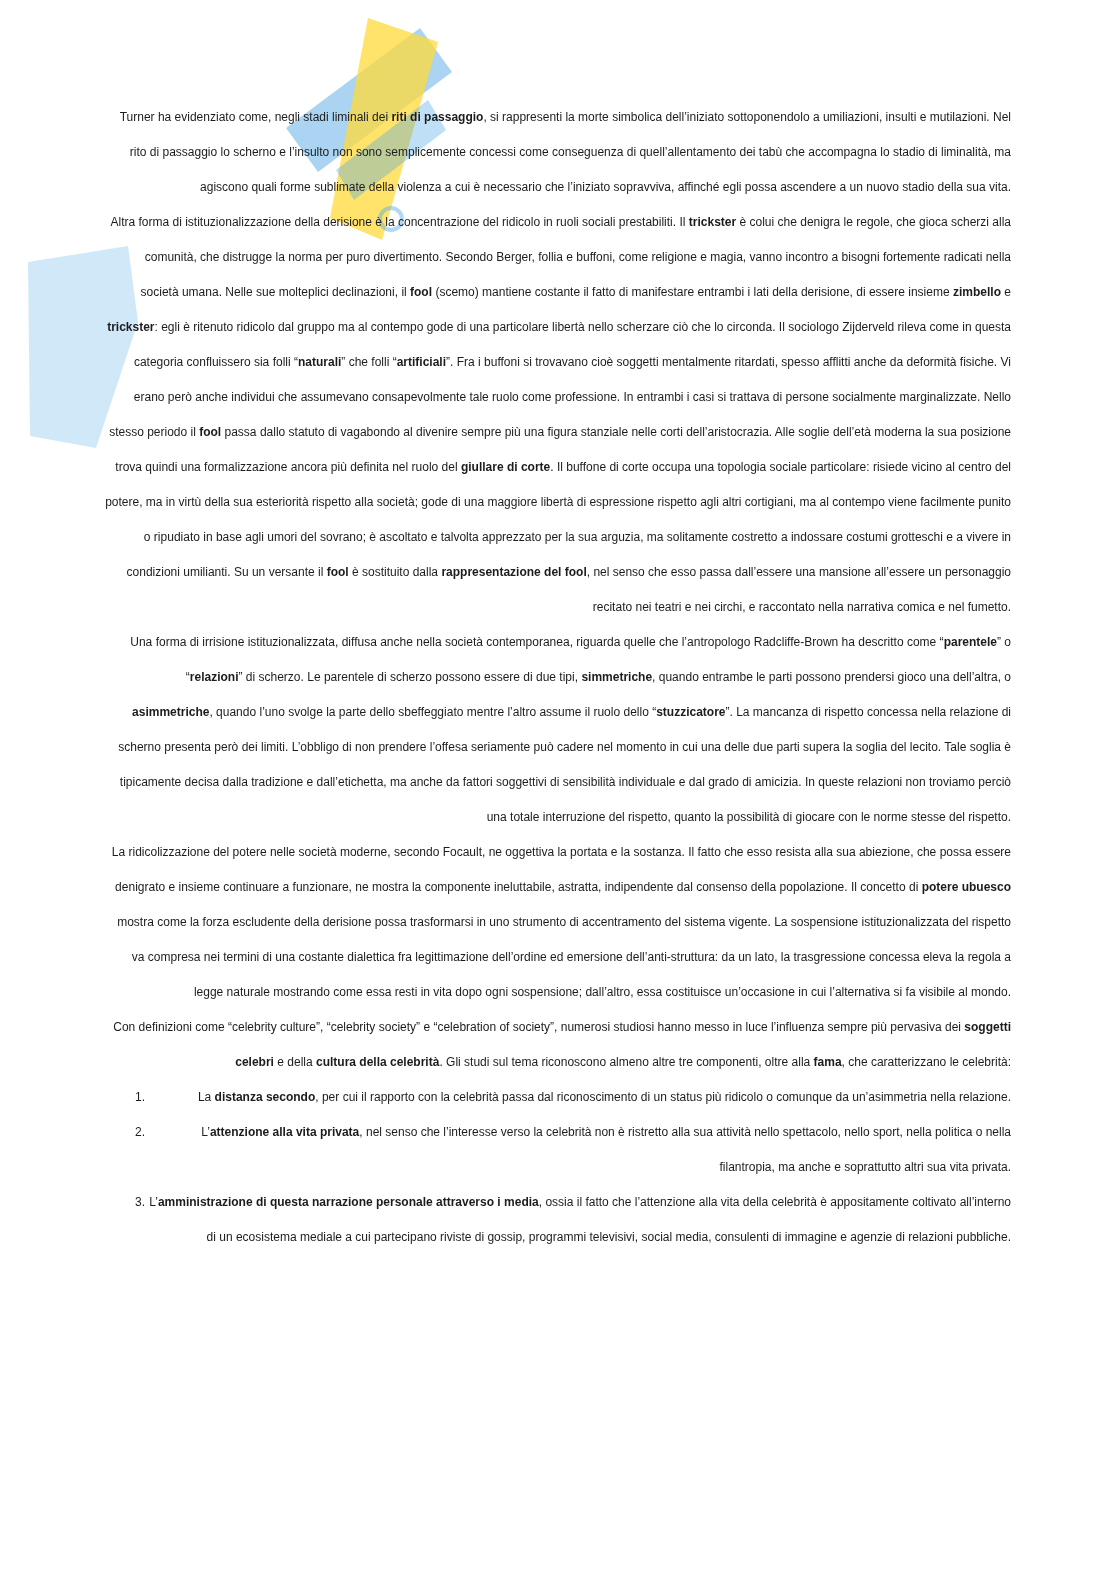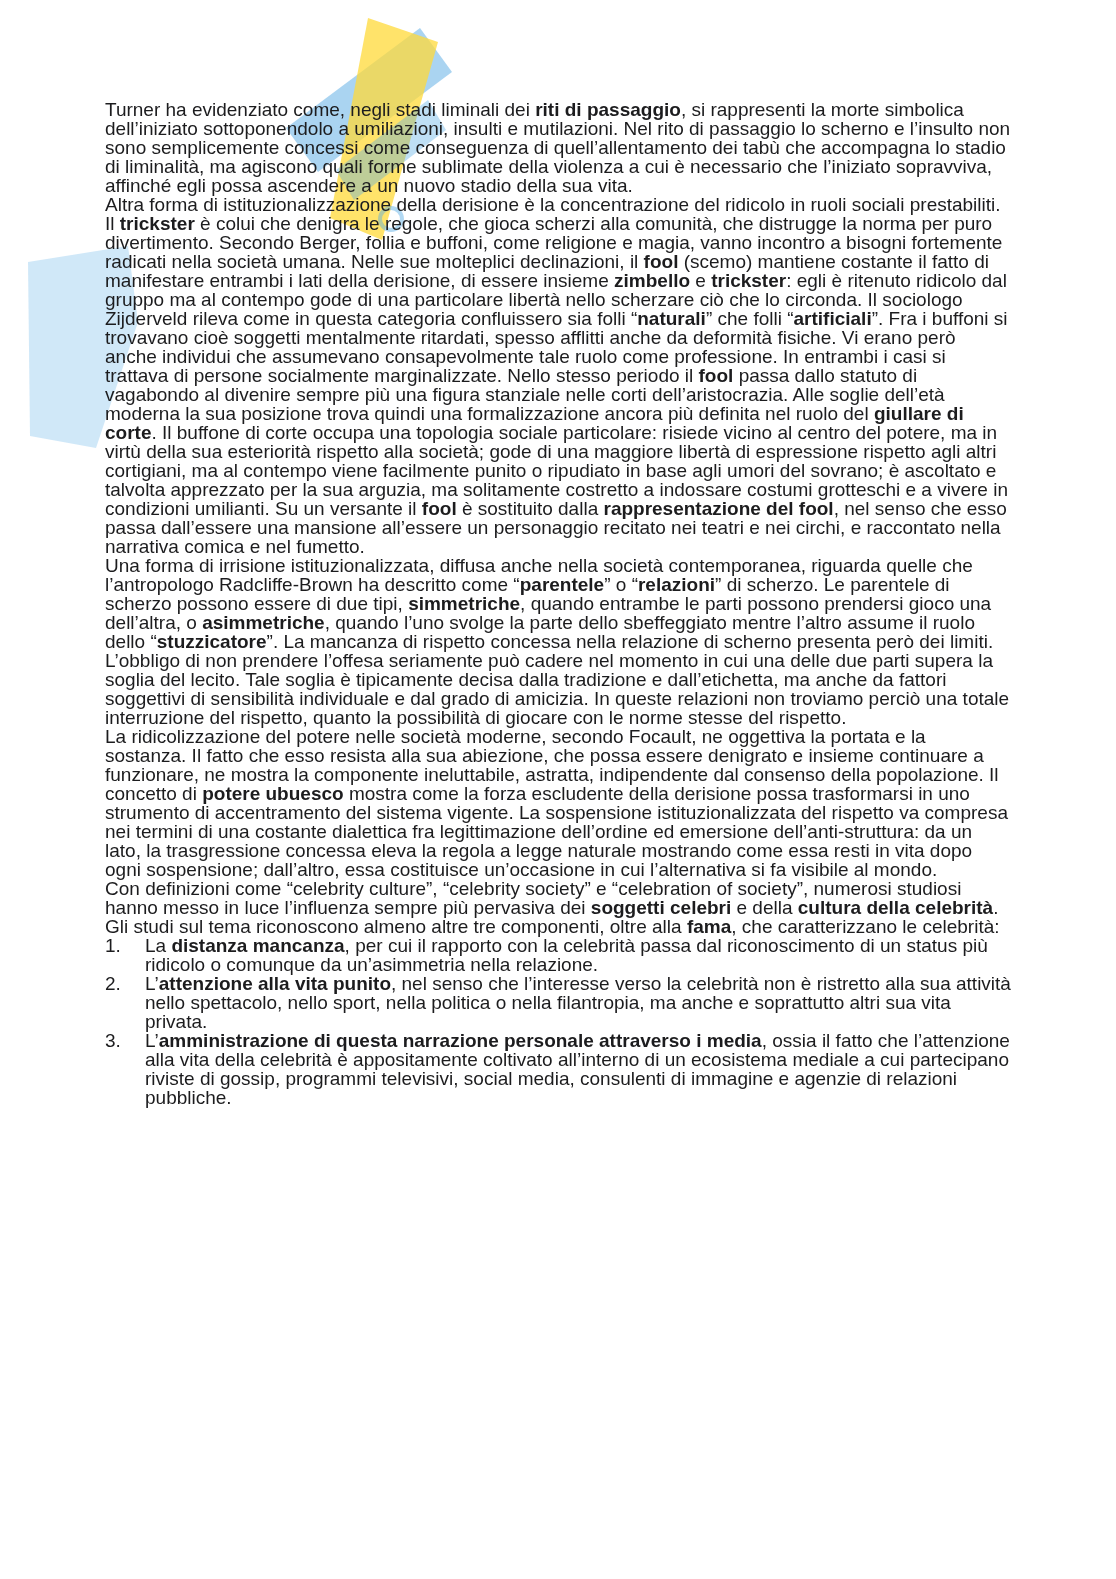--- a/index.html
+++ b/index.html
@@ -19,24 +19,24 @@
     height: 520px;
     z-index: 0;
     pointer-events: none;
   }
   .content {
     position: absolute;
     left: 105px;
     top: 100px;
     width: 906px;
     z-index: 1;
-    font-size: 19px;
-    line-height: 19px;
+    font-size: 12px;
+    line-height: 35px;
     letter-spacing: 0px;
-    text-align: left;
+    text-align: right;
   }
   .block { margin: 0; }
   .run { }
   .b { font-weight: 700; }
   .li { display: flex; }
   .li-num { flex: 0 0 40px; }
   .li-body { flex: 1 1 auto; }
 </style>
 </head>
 <body>
@@ -50,23 +50,23 @@
 </svg>
 
 <div class="content" style="color: rgb(28, 28, 30); background: transparent;">
     <div class="block p"><span class="run">Turner ha evidenziato come, negli stadi liminali dei </span><span class="run b">riti di passaggio</span><span class="run">, si rappresenti la morte simbolica dell’iniziato sottoponendolo a umiliazioni, insulti e mutilazioni. Nel rito di passaggio lo scherno e l’insulto non sono semplicemente concessi come conseguenza di quell’allentamento dei tabù che accompagna lo stadio di liminalità, ma agiscono quali forme sublimate della violenza a cui è necessario che l’iniziato sopravviva, affinché egli possa ascendere a un nuovo stadio della sua vita.</span></div>
     <div class="block p"><span class="run">Altra forma di istituzionalizzazione della derisione è la concentrazione del ridicolo in ruoli sociali prestabiliti. Il </span><span class="run b">trickster</span><span class="run"> è colui che denigra le regole, che gioca scherzi alla comunità, che distrugge la norma per puro divertimento. Secondo Berger, follia e buffoni, come religione e magia, vanno incontro a bisogni fortemente radicati nella società umana. Nelle sue molteplici declinazioni, il </span><span class="run b">fool</span><span class="run"> (scemo) mantiene costante il fatto di manifestare entrambi i lati della derisione, di essere insieme </span><span class="run b">zimbello</span><span class="run"> e </span><span class="run b">trickster</span><span class="run">: egli è ritenuto ridicolo dal gruppo ma al contempo gode di una particolare libertà nello scherzare ciò che lo circonda. Il sociologo Zijderveld rileva come in questa categoria confluissero sia folli “</span><span class="run b">naturali</span><span class="run">” che folli “</span><span class="run b">artificiali</span><span class="run">”. Fra i buffoni si trovavano cioè soggetti mentalmente ritardati, spesso afflitti anche da deformità fisiche. Vi erano però anche individui che assumevano consapevolmente tale ruolo come professione. In entrambi i casi si trattava di persone socialmente marginalizzate. Nello stesso periodo il </span><span class="run b">fool</span><span class="run"> passa dallo statuto di vagabondo al divenire sempre più una figura stanziale nelle corti dell’aristocrazia. Alle soglie dell’età moderna la sua posizione trova quindi una formalizzazione ancora più definita nel ruolo del </span><span class="run b">giullare di corte</span><span class="run">. Il buffone di corte occupa una topologia sociale particolare: risiede vicino al centro del potere, ma in virtù della sua esteriorità rispetto alla società; gode di una maggiore libertà di espressione rispetto agli altri cortigiani, ma al contempo viene facilmente punito o ripudiato in base agli umori del sovrano; è ascoltato e talvolta apprezzato per la sua arguzia, ma solitamente costretto a indossare costumi grotteschi e a vivere in condizioni umilianti. Su un versante il </span><span class="run b">fool</span><span class="run"> è sostituito dalla </span><span class="run b">rappresentazione del fool</span><span class="run">, nel senso che esso passa dall’essere una mansione all’essere un personaggio recitato nei teatri e nei circhi, e raccontato nella narrativa comica e nel fumetto.</span></div>
     <div class="block p"><span class="run">Una forma di irrisione istituzionalizzata, diffusa anche nella società contemporanea, riguarda quelle che l’antropologo Radcliffe-Brown ha descritto come “</span><span class="run b">parentele</span><span class="run">” o “</span><span class="run b">relazioni</span><span class="run">” di scherzo. Le parentele di scherzo possono essere di due tipi, </span><span class="run b">simmetriche</span><span class="run">, quando entrambe le parti possono prendersi gioco una dell’altra, o </span><span class="run b">asimmetriche</span><span class="run">, quando l’uno svolge la parte dello sbeffeggiato mentre l’altro assume il ruolo dello “</span><span class="run b">stuzzicatore</span><span class="run">”. La mancanza di rispetto concessa nella relazione di scherno presenta però dei limiti. L’obbligo di non prendere l’offesa seriamente può cadere nel momento in cui una delle due parti supera la soglia del lecito. Tale soglia è tipicamente decisa dalla tradizione e dall’etichetta, ma anche da fattori soggettivi di sensibilità individuale e dal grado di amicizia. In queste relazioni non troviamo perciò una totale interruzione del rispetto, quanto la possibilità di giocare con le norme stesse del rispetto.</span></div>
     <div class="block p"><span class="run">La ridicolizzazione del potere nelle società moderne, secondo Focault, ne oggettiva la portata e la sostanza. Il fatto che esso resista alla sua abiezione, che possa essere denigrato e insieme continuare a funzionare, ne mostra la componente ineluttabile, astratta, indipendente dal consenso della popolazione. Il concetto di </span><span class="run b">potere ubuesco</span><span class="run"> mostra come la forza escludente della derisione possa trasformarsi in uno strumento di accentramento del sistema vigente. La sospensione istituzionalizzata del rispetto va compresa nei termini di una costante dialettica fra legittimazione dell’ordine ed emersione dell’anti-struttura: da un lato, la trasgressione concessa eleva la regola a legge naturale mostrando come essa resti in vita dopo ogni sospensione; dall’altro, essa costituisce un’occasione in cui l’alternativa si fa visibile al mondo.</span></div>
     <div class="block p"><span class="run">Con definizioni come “celebrity culture”, “celebrity society” e “celebration of society”, numerosi studiosi hanno messo in luce l’influenza sempre più pervasiva dei </span><span class="run b">soggetti celebri</span><span class="run"> e della </span><span class="run b">cultura della celebrità</span><span class="run">. Gli studi sul tema riconoscono almeno altre tre componenti, oltre alla </span><span class="run b">fama</span><span class="run">, che caratterizzano le celebrità:</span></div>
     <div class="block li">
       <span class="li-num">1.</span>
-      <span class="li-body"><span class="run">La </span><span class="run b">distanza mancanza</span><span class="run">, per cui il rapporto con la celebrità passa dal riconoscimento di un status più ridicolo o comunque da un’asimmetria nella relazione.</span></span>
+      <span class="li-body"><span class="run">La </span><span class="run b">distanza secondo</span><span class="run">, per cui il rapporto con la celebrità passa dal riconoscimento di un status più ridicolo o comunque da un’asimmetria nella relazione.</span></span>
     </div>
     <div class="block li">
       <span class="li-num">2.</span>
-      <span class="li-body"><span class="run">L’</span><span class="run b">attenzione alla vita punito</span><span class="run">, nel senso che l’interesse verso la celebrità non è ristretto alla sua attività nello spettacolo, nello sport, nella politica o nella filantropia, ma anche e soprattutto altri sua vita privata.</span></span>
+      <span class="li-body"><span class="run">L’</span><span class="run b">attenzione alla vita privata</span><span class="run">, nel senso che l’interesse verso la celebrità non è ristretto alla sua attività nello spettacolo, nello sport, nella politica o nella filantropia, ma anche e soprattutto altri sua vita privata.</span></span>
     </div>
     <div class="block li">
       <span class="li-num">3.</span>
       <span class="li-body"><span class="run">L’</span><span class="run b">amministrazione di questa narrazione personale attraverso i media</span><span class="run">, ossia il fatto che l’attenzione alla vita della celebrità è appositamente coltivato all’interno di un ecosistema mediale a cui partecipano riviste di gossip, programmi televisivi, social media, consulenti di immagine e agenzie di relazioni pubbliche.</span></span>
     </div>
   </div>
 
 </body></html>

